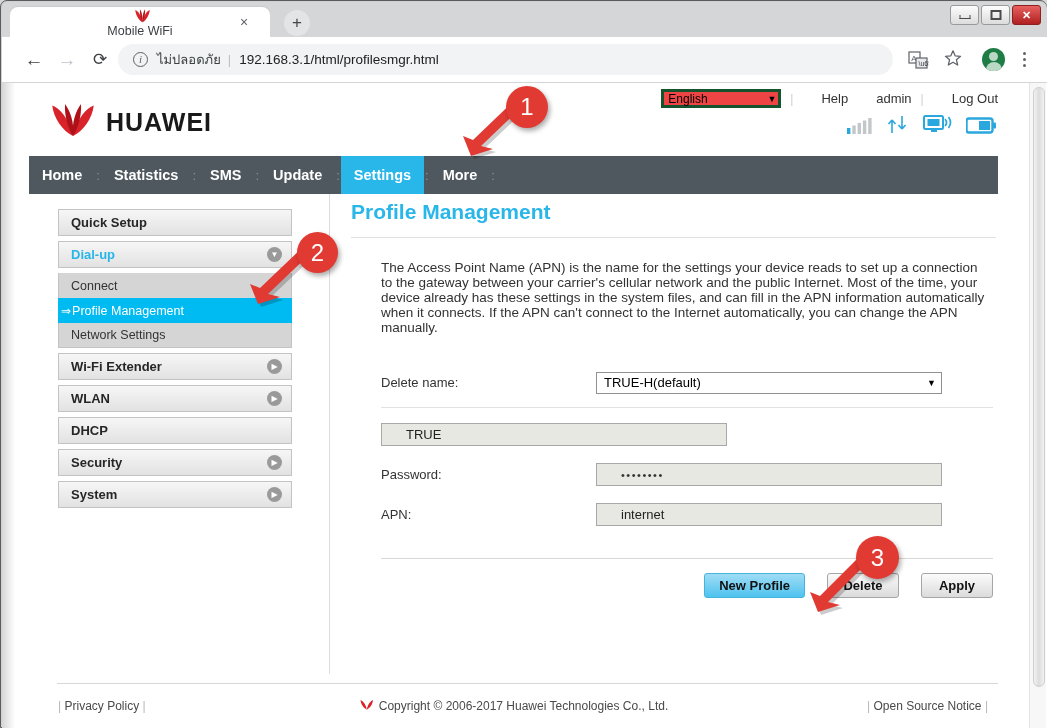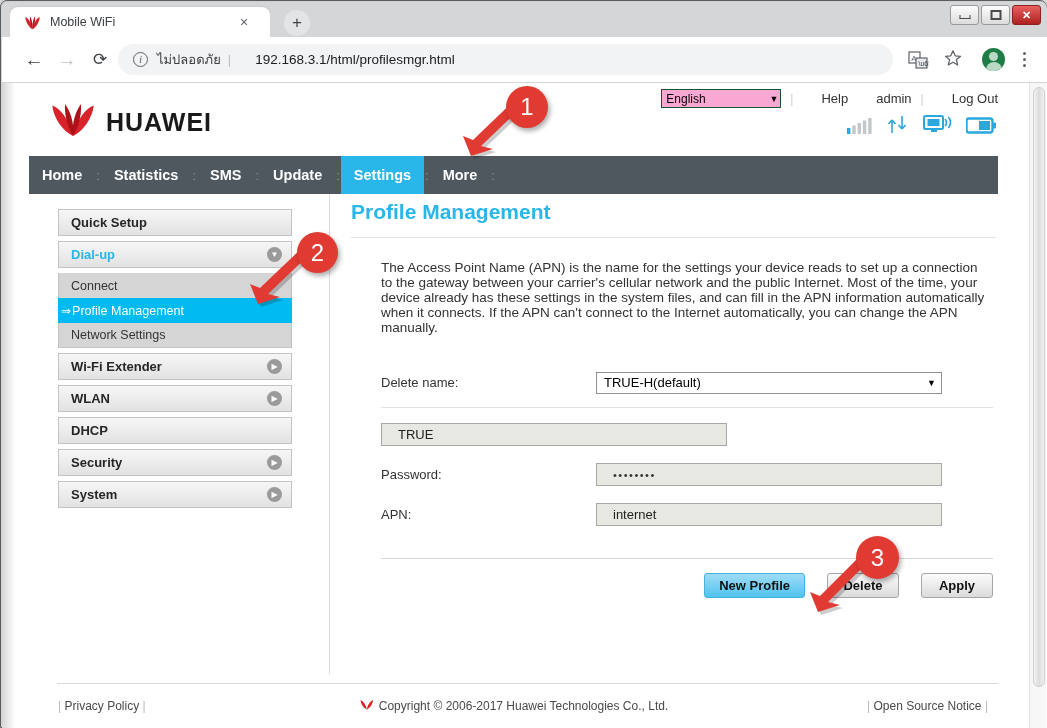--- a/index.html
+++ b/index.html
@@ -29,20 +29,21 @@
     position:absolute; left:1px; top:1px; width:1045px; height:35px;
     background:#d4d6d8;
     border-radius:6px 6px 0 0;
   }
   .tab {
     position:absolute; left:8px; top:5px; width:260px; height:30px;
     background:#ffffff;
     border-radius:8px 8px 0 0;
     display:flex; align-items:center;
     box-shadow:0 -1px 1px rgba(0,0,0,0.06);
+    flex-direction:column;
   }
   .tab-favicon {
     width:17px; height:17px; margin-left:14px; margin-right:9px;
     position:relative; flex:0 0 auto;
   }
   .tab-title {
     font-size:12.5px; color:#3c4043; white-space:nowrap;
     overflow:hidden; text-overflow:ellipsis; max-width:160px;
   }
   .tab-close {
@@ -105,21 +106,21 @@
     display:flex; align-items:center;
   }
   .info-circle {
     width:15px; height:15px; border:1.4px solid #5f6368; border-radius:50%;
     margin-left:15px; margin-right:9px;
     font-size:11px; line-height:13px; text-align:center; color:#5f6368;
     font-family:"Liberation Serif", serif; font-style:italic; flex:0 0 auto;
   }
   .notsecure { font-size:13px; color:#3c4043; margin-right:7px; white-space:nowrap;}
   .url-sep { color:#bdc1c6; margin-right:8px; font-size:13px; }
-  .url-text { font-size:13.5px; color:#202124; white-space:nowrap;margin-left:16px; }
+  .url-text { font-size:13.5px; color:#202124; white-space:nowrap; }
 
   .omni-icon {
     position:absolute; top:12px; width:22px; height:22px; cursor:pointer;
   }
   .omni-icon.translate { right:118px; }
   .omni-icon.star      { right:83px; color:#5f6368; font-size:17px; text-align:center; line-height:22px;}
   .avatar {
     position:absolute; right:42px; top:11px; width:23px; height:23px;
     border-radius:50%; background:#1e7d45; overflow:hidden; cursor:pointer;
   }
@@ -173,21 +174,21 @@
   .hw-flower { width:48px; height:34px; flex:0 0 auto; }
   .hw-word {
     font-size:25px; font-weight:bold; color:#1a1a1a; letter-spacing:1px;
     margin-left:9px; font-family:"Liberation Sans", sans-serif;
   }
 
   .hdr-right {
     position:absolute; right:0px; top:6px; display:flex; align-items:center;
   }
   .lang-select {
-    width:120px; height:19px; border:1px solid #14532d; background:#f9a8d4;
+    width:120px; height:19px; border:3px solid #14532d; background:#ef4444;
     font-size:12px; color:#000; padding:0 2px 0 4px;
     display:flex; align-items:center; justify-content:space-between;
     cursor:pointer; font-family:"Liberation Sans", sans-serif;
   }
   .lang-arrow { font-size:9px; color:#000; }
   .hdr-link {
     font-size:13px; color:#333; margin-left:28px; cursor:pointer; white-space:nowrap;
   }
   .hdr-sep { color:#cfcfcf; margin-left:9px; font-size:12px;}
 
@@ -282,21 +283,21 @@
   .sel-input {
     width:346px; height:22px; background:#ffffff;
     border:1px solid #919191;
     display:flex; align-items:center; justify-content:space-between;
     padding:0 5px 0 7px; font-size:13px; color:#000; cursor:pointer;
   }
   .sel-input .caret { font-size:9px; color:#000; }
   .txt-input {
     width:346px; height:23px; background:#e8e8e2;
     border:1px solid #a8a8a8;
-    display:flex; align-items:center; padding-left:16px;
+    display:flex; align-items:center; padding-left:24px;
     font-size:13px; color:#222;
   }
   .txt-input.pw { letter-spacing:1.5px; font-size:11px; color:#333; }
   .row-div { height:1px; background:#e2e2e2; width:612px; margin:6px 0 11px 0; }
   .btn-div { height:1px; background:#d8d8d8; width:612px; margin:28px 0 14px 0; }
 
   .btn-row { display:flex; justify-content:flex-end; gap:22px; width:612px; }
   .btn {
     height:25px; min-width:72px; padding:0 14px;
     border:1px solid #a6a6a6; border-radius:3px;

